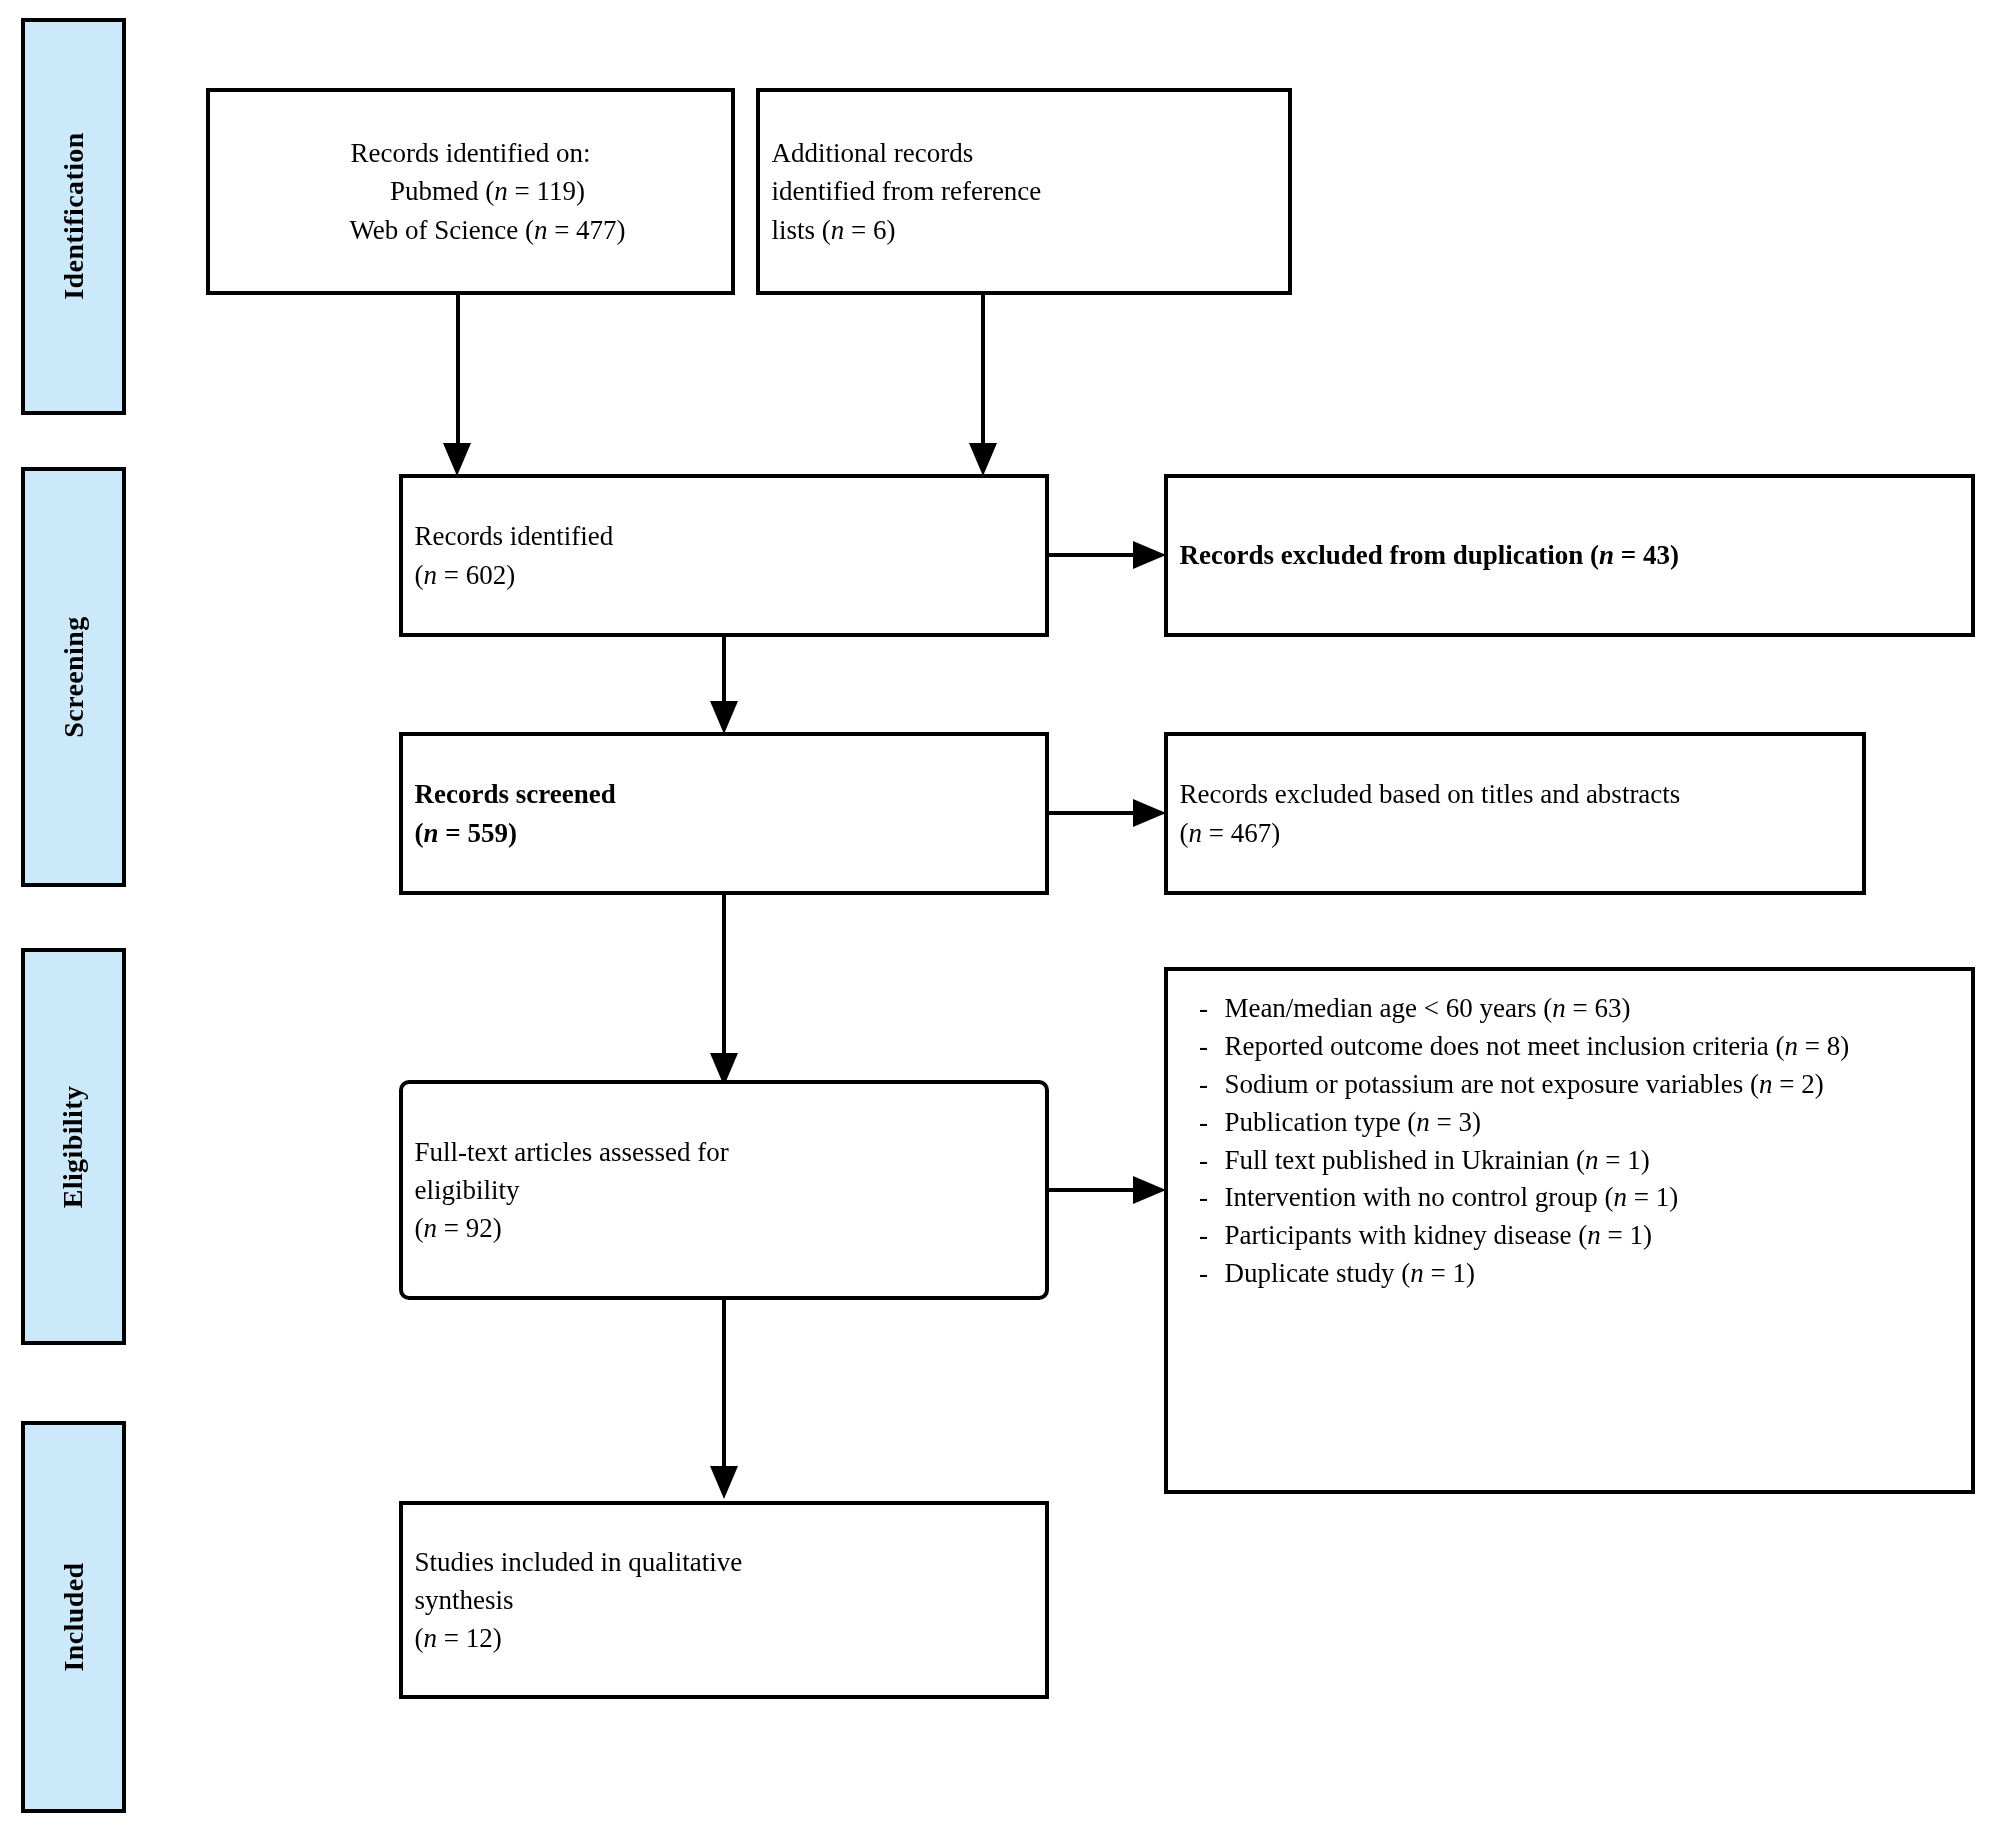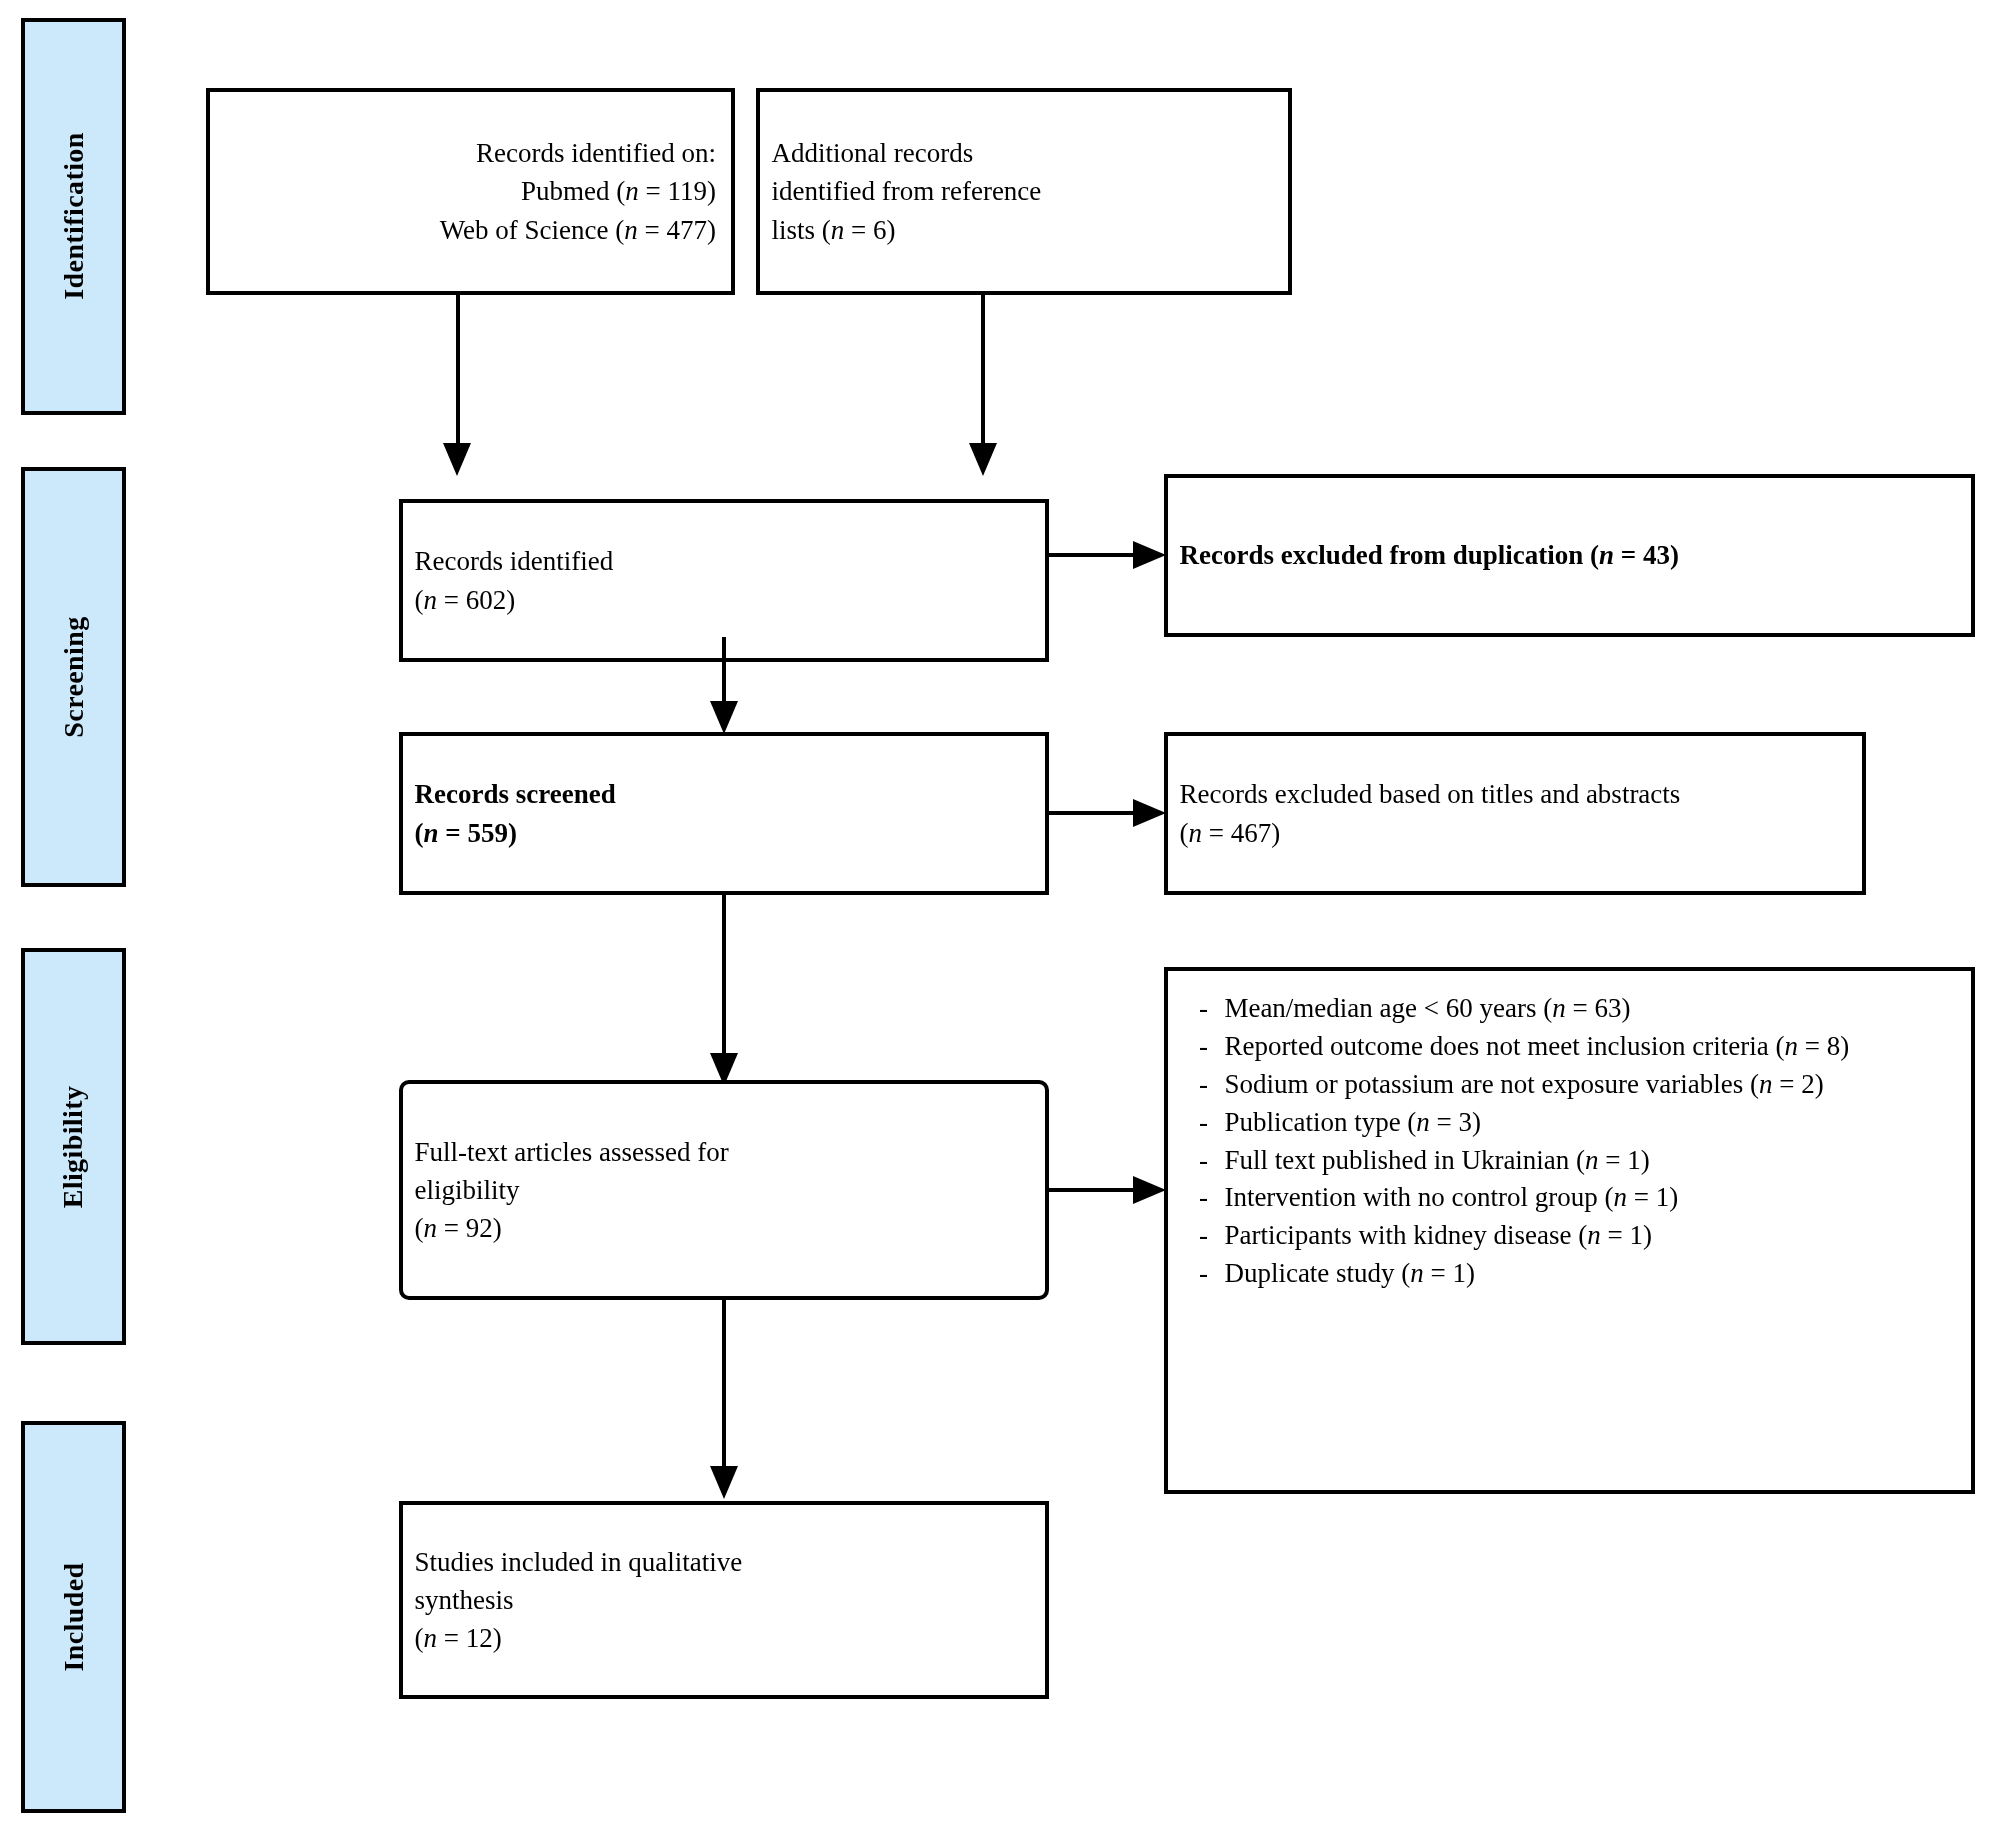--- a/index.html
+++ b/index.html
@@ -45,21 +45,21 @@
     display: flex;
     flex-direction: column;
     align-items: flex-start;
     justify-content: center;
     font-size: 27px;
     line-height: 1.42;
     text-align: center;
     padding: 3.5px 11.5px;
   }
   .node.left-align {
-    align-items: flex-end;
+    align-items: center;
     justify-content: flex-start;
     text-align: left;
     padding: 19.4px 17.6px 17.6px 19.4px;
   }
   .node .line { display: block; }
   .node .line.indent { padding-left: 34px; }
   .italic-n { font-style: italic; }
 
   
   .reason-head {
@@ -149,21 +149,21 @@
     <span class="line">identified from reference</span>
     <span class="line">lists (<span class="italic-n">n</span> = 6)</span>
   </div>
 
   <div class="vline" style="left:456px; top:295px; width:4px; height:159px;"></div>
   <div class="arrow-down" style="left:443px; top:443px;"></div>
 
   <div class="vline" style="left:981px; top:295px; width:4px; height:159px;"></div>
   <div class="arrow-down" style="left:969px; top:443px;"></div>
 
-  <div class="node" style="left:399px; top:474px; width:650px; height:163px;margin-top:25px;">
+  <div class="node" style="left:399px; top:474px; width:650px; height:163px;">
     <span class="line">Records identified</span>
     <span class="line">(<span class="italic-n">n</span> = 602)</span>
   </div>
 
   <div class="node" style="left:1164px; top:474px; width:811px; height:163px;font-weight:bold;">
     <span class="line">Records excluded from duplication (<span class="italic-n">n</span> = 43)</span>
   </div>
 
   <div class="hline" style="left:1049px; top:553px; width:88px; height:4.4px;"></div>
   <div class="arrow-right" style="left:1133px; top:541px;"></div>

